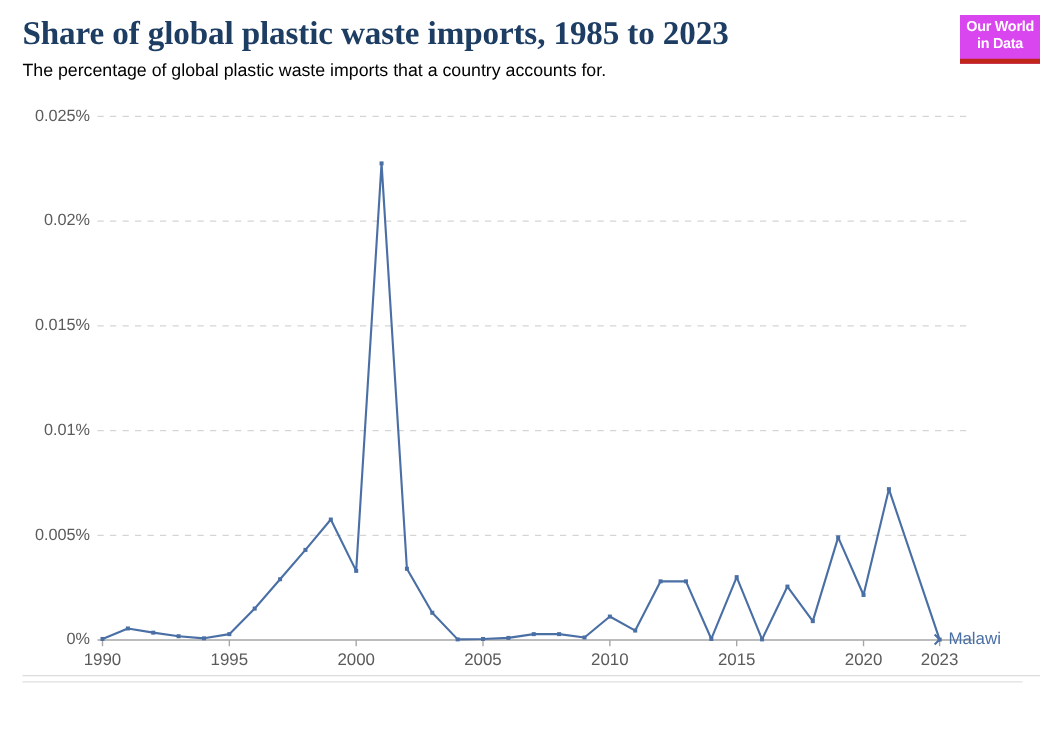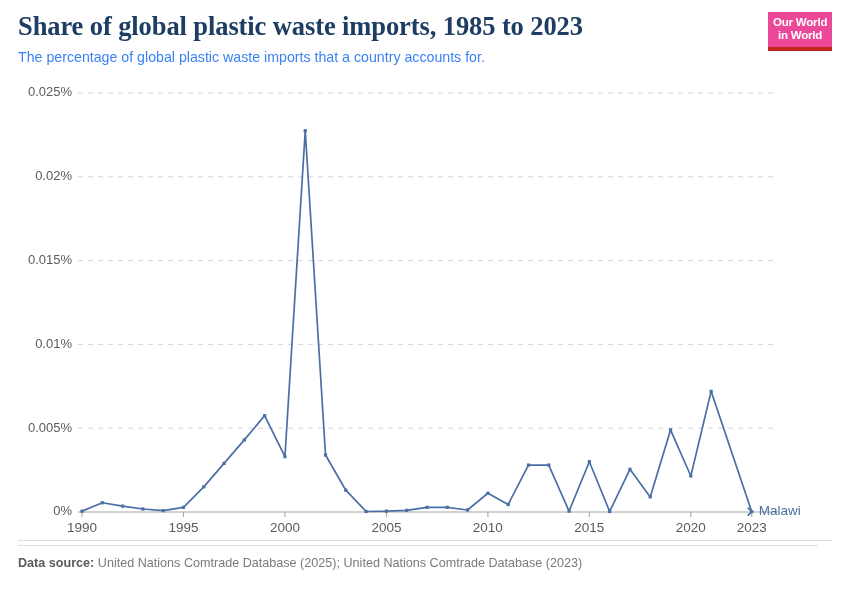--- a/index.html
+++ b/index.html
@@ -27,21 +27,21 @@
     font-size: 26.5px;
     font-weight: bold;
     letter-spacing: -0.1px;
     color: #1d3d63;
     line-height: 1.12;
     white-space: nowrap;
   }
   #chart-subtitle {
     margin-top: 6px;
     font-size: 14.2px;
-    color: #3b82f6;
+    color: #000000;
     line-height: 1.3;
     white-space: nowrap;
   }
 
   
   #owid-logo {
     position: absolute;
     right: 18px;
     top: 12px;
     width: 64px;
@@ -136,23 +136,23 @@
   #footer-source-label { color: #5b5b5b; font-weight: bold; }
 </style>
 </head>
 <body>
 
 <div id="chart-header">
   <div id="chart-title">Share of global plastic waste imports, 1985 to 2023</div>
   <div id="chart-subtitle">The percentage of global plastic waste imports that a country accounts for.</div>
 </div>
 
-<div id="owid-logo" style="background: #ec4899; border-bottom-color: rgb(192, 38, 26);">
+<div id="owid-logo" style="background: #d946ef; border-bottom-color: rgb(192, 38, 26);">
   <div class="line">Our World</div>
-  <div class="line">in World</div>
+  <div class="line">in Data</div>
 </div>
 
 <div id="plot-wrap">
   <svg id="plot-svg" width="850" height="450">
       <line x1="78" x2="778" y1="427" y2="427" class="zero-axis-line"></line>
       <text x="72" y="427" class="y-tick-label">0%</text>
       <line x1="78" x2="778" y1="343.2" y2="343.2" class="grid-line"></line>
       <text x="72" y="343.2" class="y-tick-label">0.005%</text>
       <line x1="78" x2="778" y1="259.4" y2="259.4" class="grid-line"></line>
       <text x="72" y="259.4" class="y-tick-label">0.01%</text>
@@ -212,17 +212,13 @@
       <rect x="689.22" y="389.37" width="3.2" height="3.2" fill="#4a6fa5" class="series-dot"></rect>
       <rect x="709.52" y="304.73" width="3.2" height="3.2" fill="#4a6fa5" class="series-dot"></rect>
       <rect x="750.11" y="425.06" width="3.2" height="3.2" fill="#4a6fa5" class="series-dot"></rect>
       <path d="M747.71,422.66 L751.71,426.66 L747.71,430.66" stroke="#4a6fa5" class="end-arrow"></path>
       <text x="758.7058823529412" y="426.6648" class="series-end-label" fill="#4a6fa5">Malawi</text>
     </svg>
 </div>
 
 <div id="footer-sep"></div>
 <div id="chart-footer">
-  <div class="footer-line">
-    <span id="footer-source-label">Data source:</span>
-    <span>United Nations Comtrade Database (2025); United Nations Comtrade Database (2023)</span>
-  </div>
 </div>
 
 </body></html>

